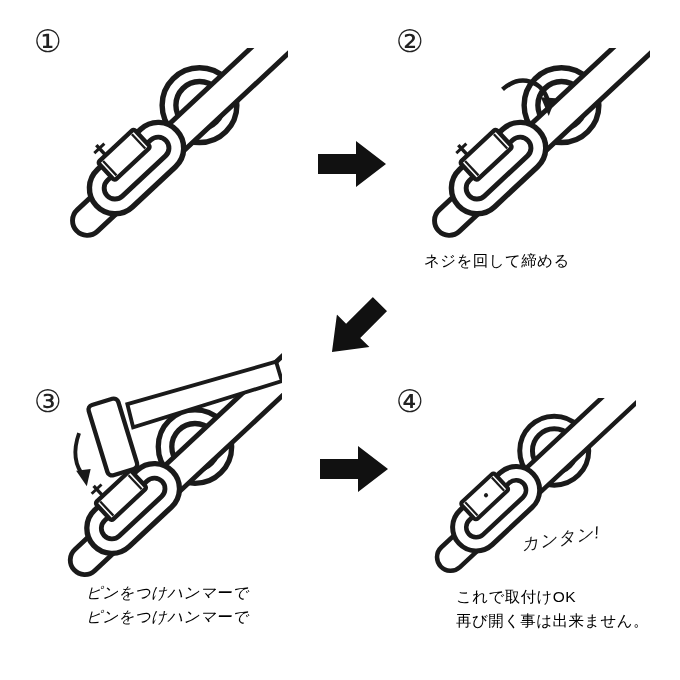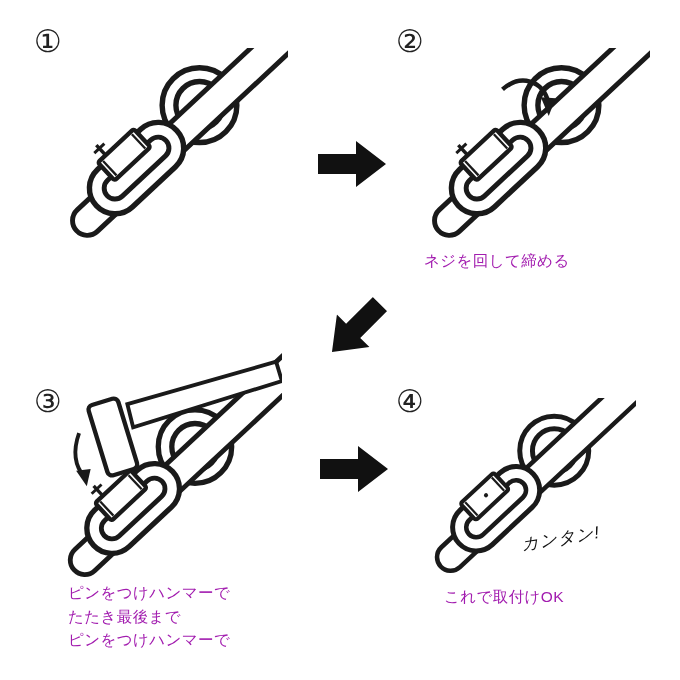--- a/index.html
+++ b/index.html
@@ -11,21 +11,21 @@
   }
   .canvas { position:relative; width:680px; height:680px; background:#fff; overflow:hidden; }
   .step-num {
     position:absolute; font-size:31px; line-height:1; color:#222;
     font-family:"DejaVu Sans",sans-serif;
   }
   .illus { position:absolute; }
   .arrow { position:absolute; }
   .arrow-diag { transform:rotate(135deg); }
   .caption {
-    position:absolute; font-size:15.5px; line-height:1.52; color:#a21caf;
+    position:absolute; font-size:15.5px; line-height:1.52; color:#000000;
     letter-spacing:0.4px; white-space:nowrap;
   }
   .caption span { display:block; }
   .note {
     position:absolute; font-size:17px; font-style:italic; color:#111;
     transform:rotate(-9deg); letter-spacing:1px; white-space:nowrap;
   }
   .logo { position:absolute; top:12px; left:584px; width:88px; height:54px; }
 </style>
 </head>
@@ -106,23 +106,22 @@
       </g>
     </g>
     <g>
       <polygon points="80,54 234,10 240,30 86,78" fill="#fff" stroke="#1a1a1a" stroke-width="4"></polygon>
       <rect x="49" y="50" width="32" height="76" rx="5" fill="#fff" stroke="#1a1a1a" stroke-width="4.5" transform="rotate(-17 65 88)"></rect>
     </g>
     <path d="M 30 84 Q 20 112 36 130" fill="none" stroke="#1a1a1a" stroke-width="4"></path>
     <polygon points="27,123 42,121 38,139" fill="#1a1a1a"></polygon>
   </svg>
 
-  <div class="caption" style="left:68px; top:581px;">
+  <div class="caption" style="left:86px; top:581px;font-style:italic;">
     <span>ピンをつけハンマーで</span>
-    <span>たたき最後まで</span>
     <span>ピンをつけハンマーで</span>
   </div>
 
   <svg class="arrow" style="left:320px; top:446px;" width="68" height="46" viewBox="0 0 68 46">
     <polygon points="0,13 38,13 38,0 68,23 38,46 38,33 0,33" fill="#111"></polygon>
   </svg>
 
   <div class="step-num" style="left:396px; top:386px;">④</div>
 
   <svg class="illus" style="left:418px; top:398px;" width="218" height="177" viewBox="0 0 240 195">
@@ -136,17 +135,18 @@
       <rect x="45" y="111" width="82" height="22" rx="11" fill="#fff" stroke="#1a1a1a" stroke-width="5"></rect>
       <rect x="61" y="91" width="50" height="25" rx="2.5" fill="#fff" stroke="#1a1a1a" stroke-width="4.5"></rect>
       <line x1="66" y1="93.5" x2="66" y2="113.5" stroke="#1a1a1a" stroke-width="2.4"></line>
       <line x1="106" y1="93.5" x2="106" y2="113.5" stroke="#1a1a1a" stroke-width="2.4"></line>
       <circle cx="88" cy="103.5" r="2.3" fill="#1a1a1a"></circle>
     </g>
   </svg>
 
   <div class="note" style="left:521px; top:527px;">カンタン!</div>
 
-  <div class="caption" style="left:444px; top:585px;">
+  <div class="caption" style="left:456px; top:585px;">
     <span>これで取付けOK</span>
+    <span>再び開く事は出来ません。</span>
   </div>
 
 </div>
 
 </body></html>

